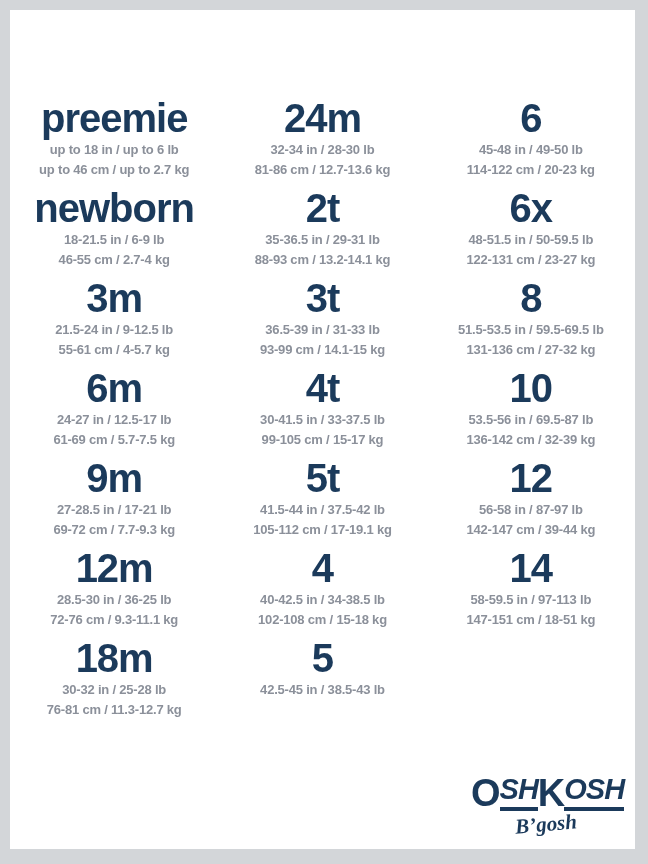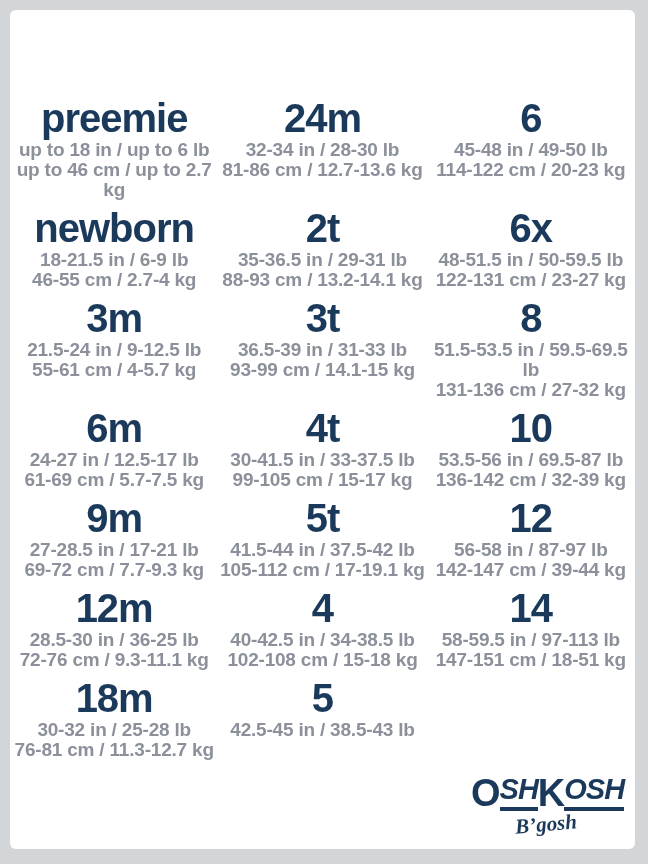--- a/index.html
+++ b/index.html
@@ -11,40 +11,39 @@
     position: relative;
     overflow: hidden;
   }
   .page {
     position: absolute;
     top: 10px;
     left: 10px;
     right: 13px;
     bottom: 15px;
     background: #ffffff;
-    border-radius: 6px;
   }
   .size-grid {
     margin-top: 86px;
     display: grid;
     grid-template-columns: 1fr 1fr 1fr;
     row-gap: 6px;
   }
   .size-cell {
     text-align: center;
   }
   .size-name {
     font-size: 40px;
     line-height: 44px;
     font-weight: bold;
     letter-spacing: -1px;
     color: #1b3a5b;
   }
   .size-line {
-    font-size: 19px;
+    font-size: 13px;
     line-height: 20px;
     font-weight: bold;
     color: #8b909a;
     letter-spacing: -0.2px;
   }
   .logo {
     position: absolute;
     right: 14px;
     bottom: 12px;
     width: 150px;

